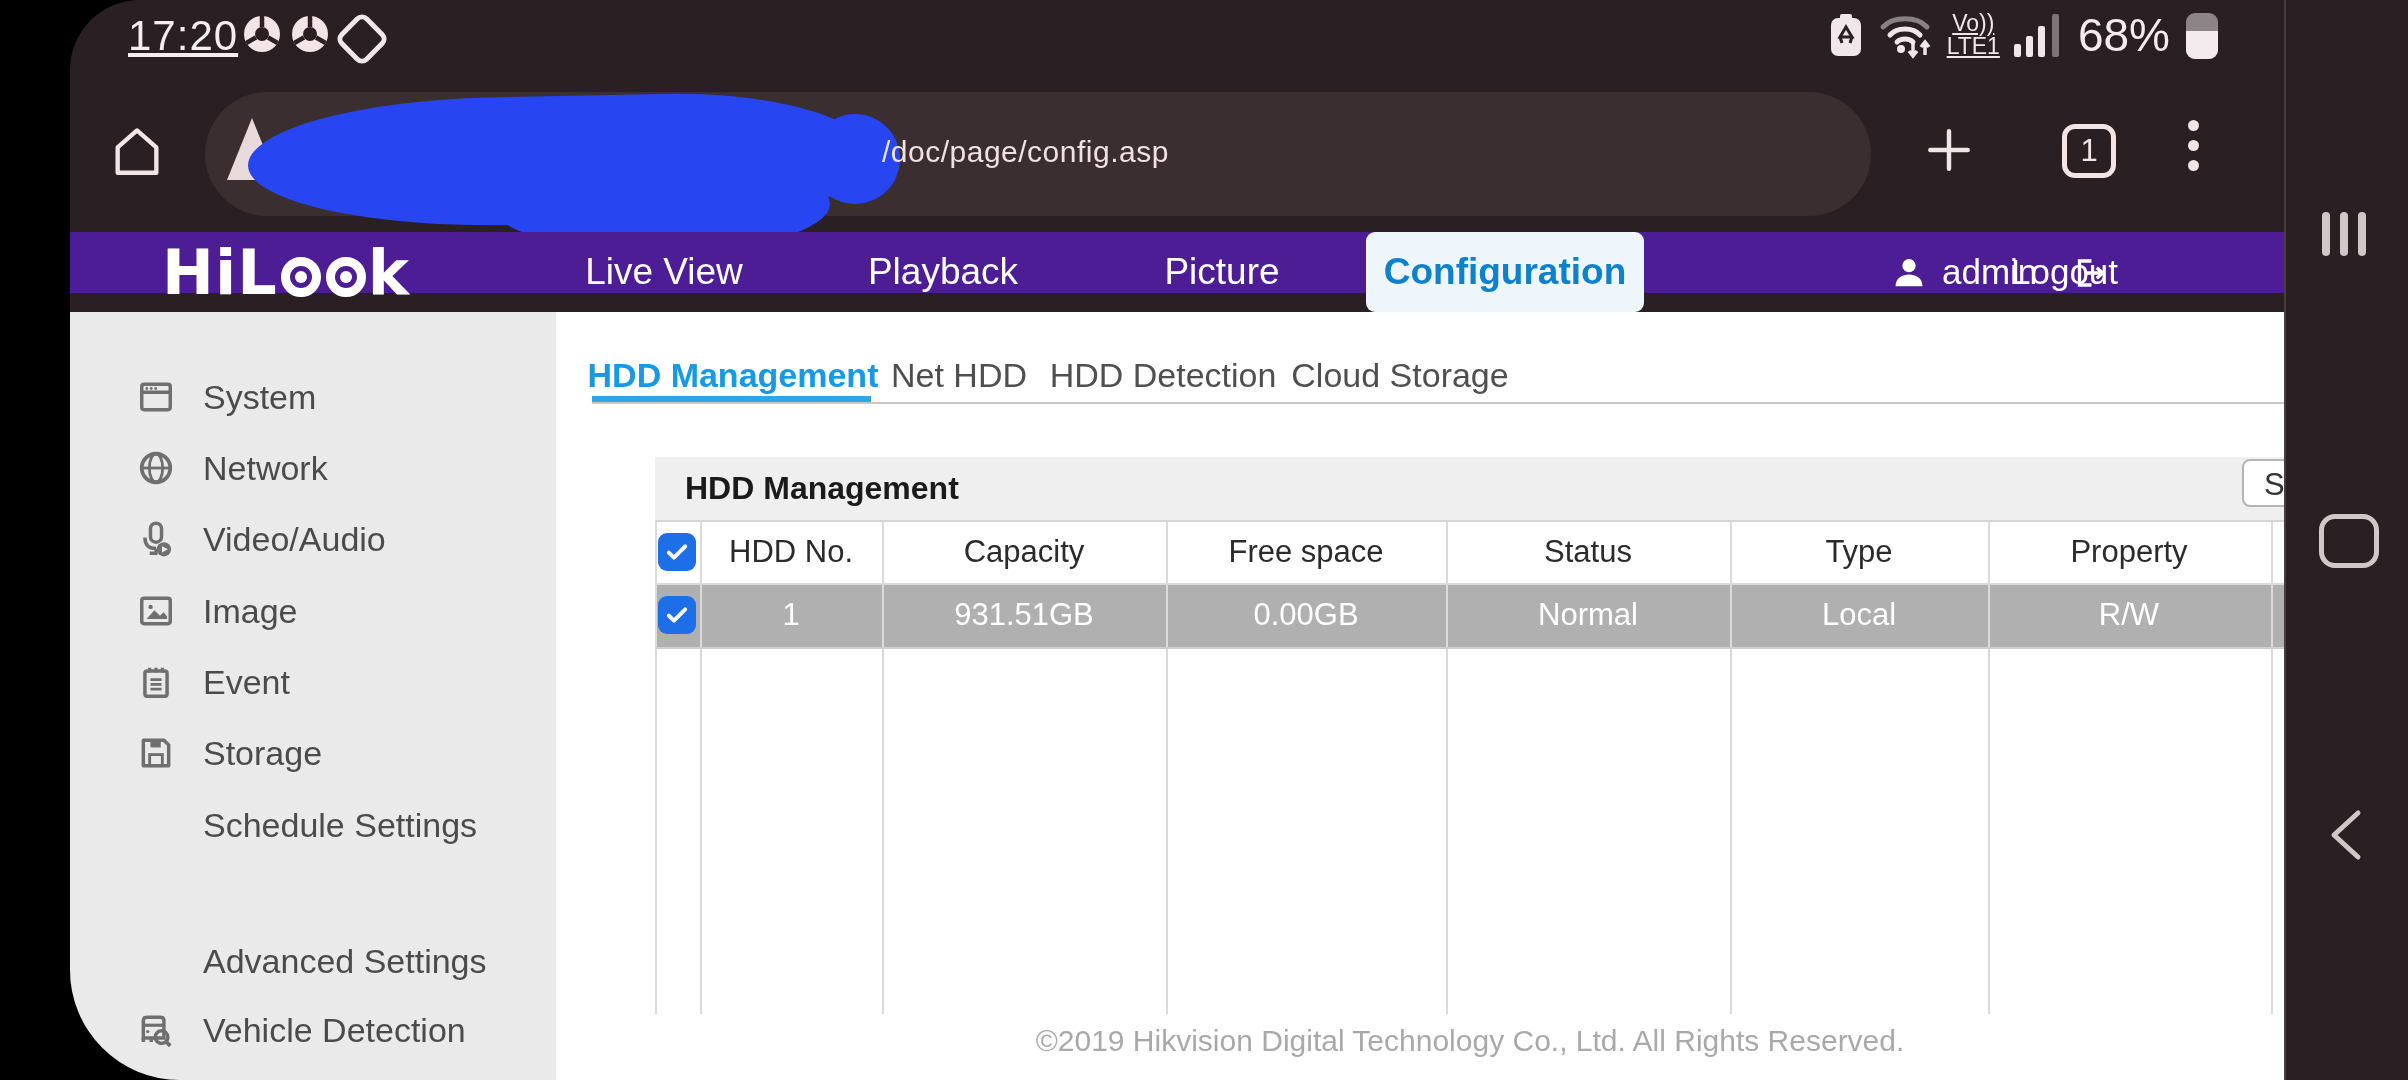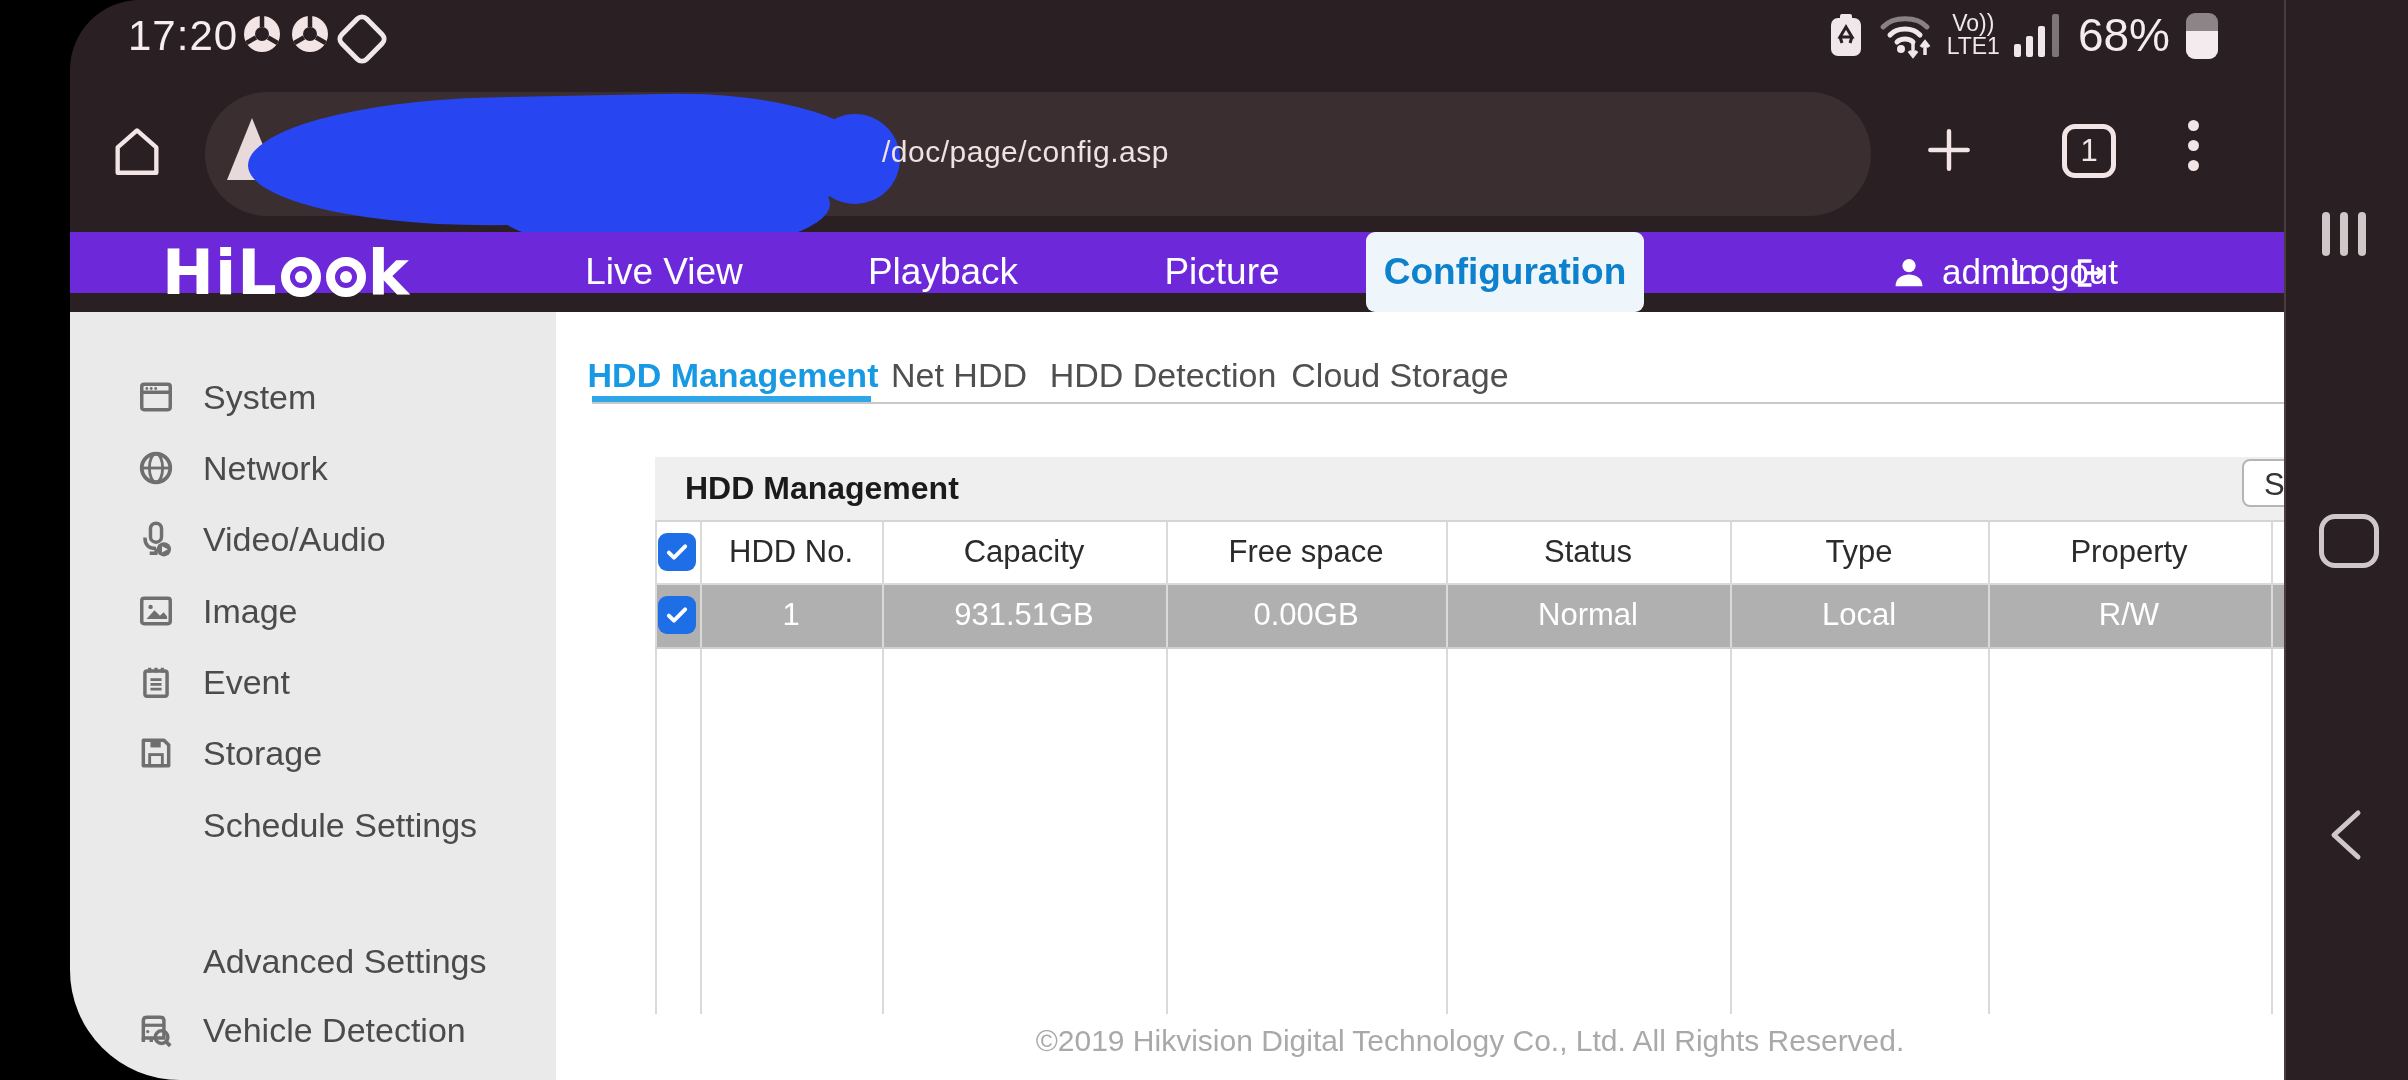--- a/index.html
+++ b/index.html
@@ -3,46 +3,46 @@
 <meta charset="utf-8">
 <style>
   html,body{margin:0;padding:0;background:#000;}
   body{width:2408px;height:1080px;position:relative;overflow:hidden;
        font-family:"Liberation Sans",sans-serif;-webkit-font-smoothing:antialiased;}
   .screen{position:absolute;left:70px;top:0;width:2338px;height:1080px;background:#2a1f22;
           border-radius:70px 0 0 110px;overflow:hidden;}
 
   
   .statusbar{position:absolute;left:0;top:0;width:2214px;height:70px;}
-  .time{position:absolute;left:58px;top:12px;font-size:42px;color:#f5edef;letter-spacing:1px;}
+  .time{position:absolute;left:58px;top:12px;font-size:42px;color:#f5edef;letter-spacing:1px;text-decoration:underline;}
   .notif{position:absolute;top:14px;}
   .rotate-glyph{position:absolute;left:272px;top:19px;width:30px;height:30px;border:5px solid #efe7e9;border-radius:9px;transform:rotate(45deg);}
   .sb-right{position:absolute;right:64px;top:0;height:70px;display:flex;align-items:center;gap:14px;}
-  .volte{display:flex;flex-direction:column;line-height:23px;font-size:23px;color:#efe7e9;text-align:center;}
+  .volte{display:flex;flex-direction:column;line-height:23px;font-size:23px;color:#efe7e9;text-align:center;text-decoration:underline;}
   .pct{font-size:46px;color:#f3ebed;}
 
   
   .toolbar{position:absolute;left:0;top:70px;width:2214px;height:162px;}
   .homeico{position:absolute;left:38px;top:52px;}
   .pill{position:absolute;left:135px;top:22px;width:1666px;height:124px;border-radius:62px;background:#3b2e31;}
   .warn-tri{position:absolute;left:157px;top:48px;width:0;height:0;
             border-left:25px solid transparent;border-right:25px solid transparent;border-bottom:62px solid #e8d9db;}
   .blob1{position:absolute;left:178px;top:26px;width:628px;height:128px;background:#2746f2;
          border-radius:55% 48% 52% 60% / 70% 78% 62% 72%;transform:rotate(-1.2deg);}
   .blob2{position:absolute;left:420px;top:86px;width:340px;height:96px;background:#2746f2;border-radius:50%;}
   .blob3{position:absolute;left:740px;top:44px;width:90px;height:90px;background:#2746f2;border-radius:50%;}
   .url{position:absolute;left:812px;top:0;height:162px;line-height:164px;font-size:30px;color:#f0e1e3;letter-spacing:.5px;}
   .plusico{position:absolute;left:1851px;top:52px;}
   .tabbox{position:absolute;left:1992px;top:54px;width:44px;height:44px;border:5px solid #f3e4e6;border-radius:13px;
           display:flex;align-items:center;justify-content:center;font-size:31px;color:#f3e4e6;}
   .kebab{position:absolute;left:2118px;top:50px;width:12px;height:62px;}
   .kebab i{display:block;width:11px;height:11px;border-radius:50%;background:#f3e4e6;margin:0 0 9px 0;}
 
   
-  .bluebar{position:absolute;left:0;top:232px;width:2214px;height:61px;background:#6d28d9;}
+  .bluebar{position:absolute;left:0;top:232px;width:2214px;height:61px;background:#4c1d95;}
   .logo{position:absolute;left:92px;top:0;height:80px;display:flex;align-items:center;color:#fff;
         font-weight:bold;font-size:62px;letter-spacing:1px;font-family:"DejaVu Sans","Liberation Sans",sans-serif;}
   .lens{display:inline-block;width:22px;height:22px;border:9px solid #fff;border-radius:50%;position:relative;margin:10px 2px 0 3px;}
   .lens i{position:absolute;left:5px;top:5px;width:12px;height:12px;border-radius:50%;background:#fff;}
   .navitem{position:absolute;top:0;height:80px;line-height:80px;font-size:37px;color:#fff;transform:translateX(-50%);cursor:pointer;}
   .cfgtab{position:absolute;left:1296px;top:0;width:278px;height:80px;background:#eef6fc;display:flex;align-items:center;justify-content:center;border-radius:9px;}
   .cfgtab span{font-size:37px;font-weight:bold;color:#0e81cd;}
   .userico{position:absolute;left:1820px;top:21px;}
   .usertxt{position:absolute;left:1872px;top:0;height:80px;line-height:80px;font-size:35px;color:#fff;}
   .logoutico{position:absolute;left:2002px;top:23px;}

